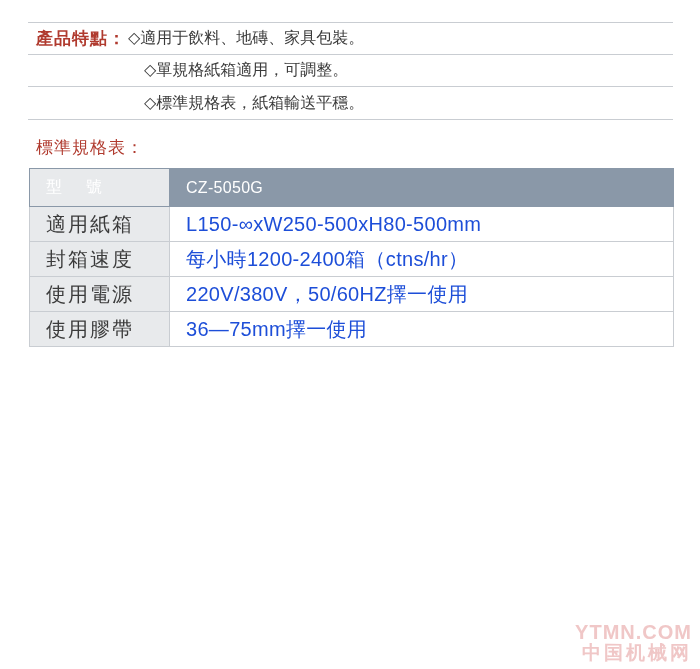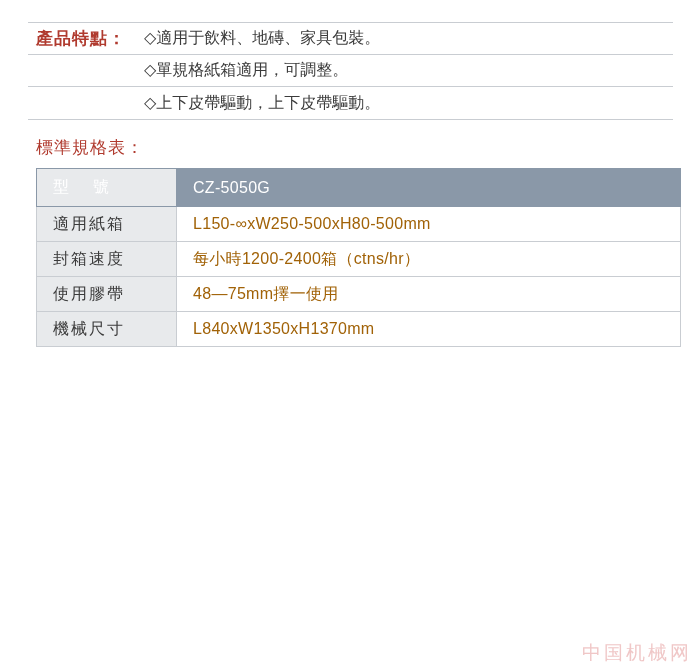--- a/index.html
+++ b/index.html
@@ -49,21 +49,21 @@
     letter-spacing: 1px;
     white-space: nowrap;
     padding-left: 8px;
   }
   .feature-text {
     font-size: 16px;
     color: #3b3b3b;
     white-space: nowrap;
   }
   .feature-row.first .feature-text {
-    margin-left: 18px;
+    margin-left: 2px;
   }
   .feature-row.indent {
     justify-content: flex-start;
   }
   .feature-row.indent .feature-text {
     margin-left: 116px;
   }
 
   
   .spec-title {
@@ -72,41 +72,41 @@
     top: 136px;
     color: #b03a2e;
     font-size: 17px;
     font-weight: normal;
     letter-spacing: 1px;
   }
 
   
   .spec-table {
     position: absolute;
-    left: 36px;
+    left: 29px;
     top: 168px;
     width: 645px;
     border-collapse: collapse;
     table-layout: fixed;
     border-radius: 15px;
   }
   .spec-table td {
     border: 1px solid #c9cdd2;
     height: 35px;
-    font-size: 16px;
+    font-size: 20px;
     padding: 0 0 0 16px;
     box-sizing: border-box;
   }
   .spec-table td.key {
     width: 140px;
     color: #3b3b3b;
     letter-spacing: 2px;
   }
   .spec-table td.val {
-    color: #a16207;
+    color: #1d4ed8;
     letter-spacing: 0.3px;
   }
   .spec-table tr.head td {
     background: #8a98a8;
     color: #ffffff;
     font-size: 16px;
     border: 1px solid #8a98a8;
     height: 38px;
   }
   .spec-table tr.head td.key {
@@ -139,68 +139,69 @@
     user-select: none;
   }
   .watermark .wm-top {
     font-size: 20px;
     font-weight: bold;
     color: #f0c7c7;
     letter-spacing: 1px;
   }
   .watermark .wm-bottom {
     font-size: 19px;
-    font-weight: normal;
+    font-weight: bold;
     color: #f0c7c7;
     letter-spacing: 3px;
   }
 </style>
 </head>
 <body>
 
 <div class="page">
 
   <div class="features">
     <div class="feature-row first">
       <span class="feature-label">產品特點：</span>
       <span class="feature-text">◇適用于飲料、地磚、家具包裝。</span>
     </div>
     <div class="feature-row indent">
       <span class="feature-text">◇單規格紙箱適用，可調整。</span>
     </div>
     <div class="feature-row indent">
-      <span class="feature-text">◇上下皮帶驅動，上下皮帶驅動。</span>
+      <span class="feature-text">◇標準規格表，紙箱輸送平穩。</span>
     </div>
   </div>
 
   <div class="spec-title">標準規格表：</div>
 
   <table class="spec-table">
     <tbody>
       <tr class="head">
         <td class="key">型　號</td>
         <td class="val">CZ-5050G</td>
       </tr>
       <tr>
         <td class="key">適用紙箱</td>
         <td class="val">L150-∞xW250-500xH80-500mm</td>
       </tr>
       <tr>
         <td class="key">封箱速度</td>
         <td class="val">每小時1200-2400箱（ctns/hr）</td>
       </tr>
       <tr>
+        <td class="key">使用電源</td>
+        <td class="val">220V/380V，50/60HZ擇一使用</td>
+      </tr>
+      <tr>
         <td class="key">使用膠帶</td>
-        <td class="val">48—75mm擇一使用</td>
-      </tr>
-      <tr>
-        <td class="key">機械尺寸</td>
-        <td class="val">L840xW1350xH1370mm</td>
+        <td class="val">36—75mm擇一使用</td>
       </tr>
     </tbody>
   </table>
 
 
   <div class="watermark">
+    <div class="wm-top">YTMN.COM</div>
     <div class="wm-bottom">中国机械网</div>
   </div>
 
 </div>
 
 </body></html>

